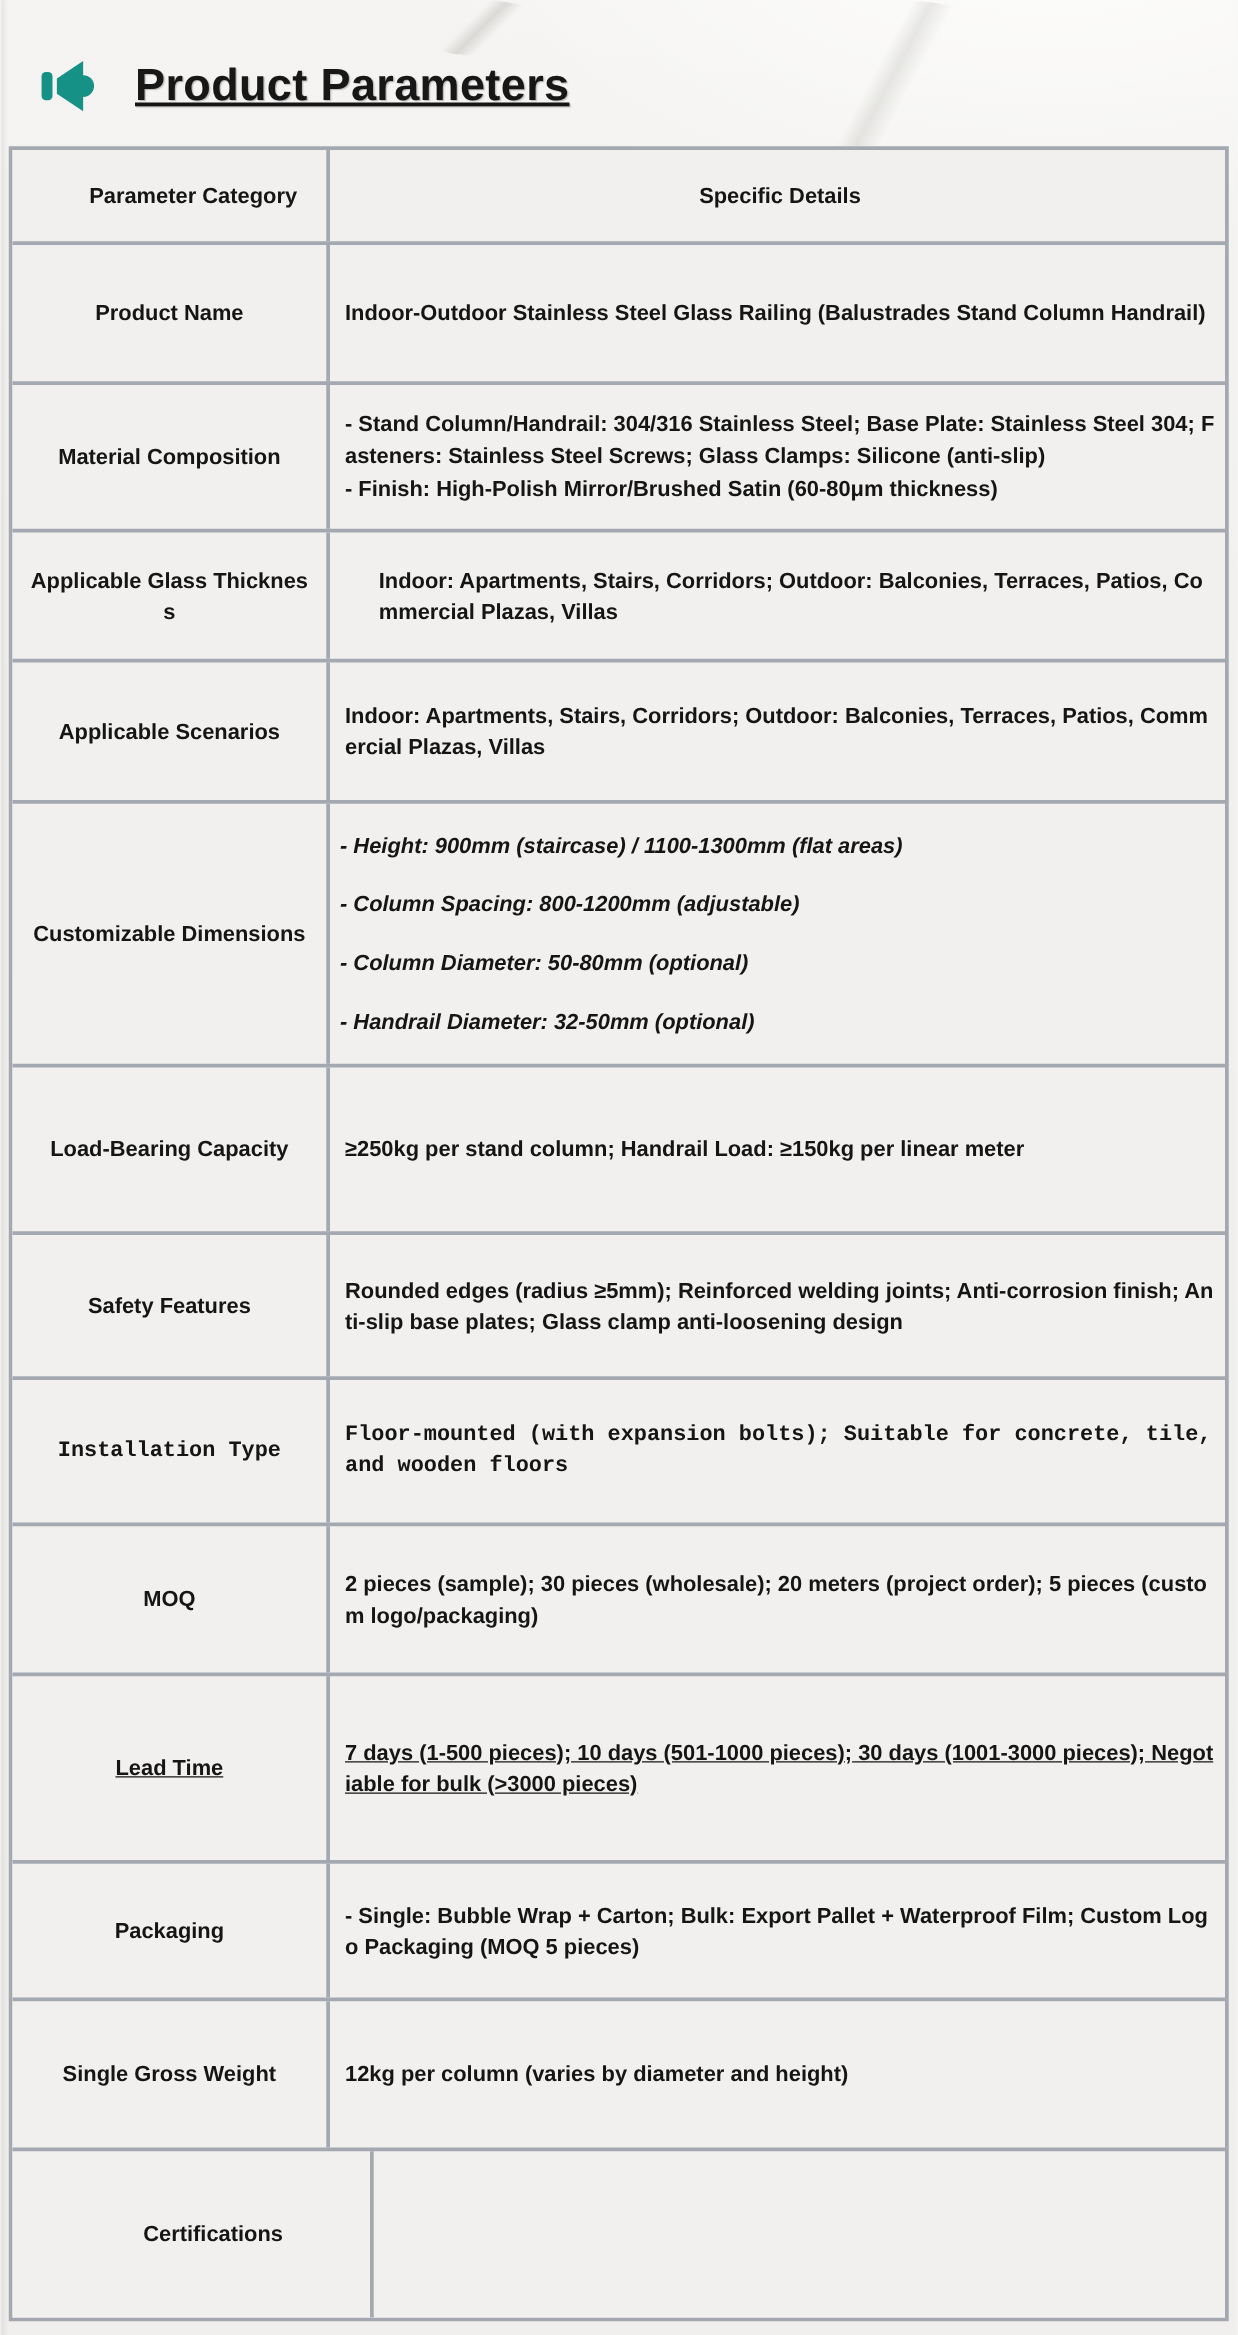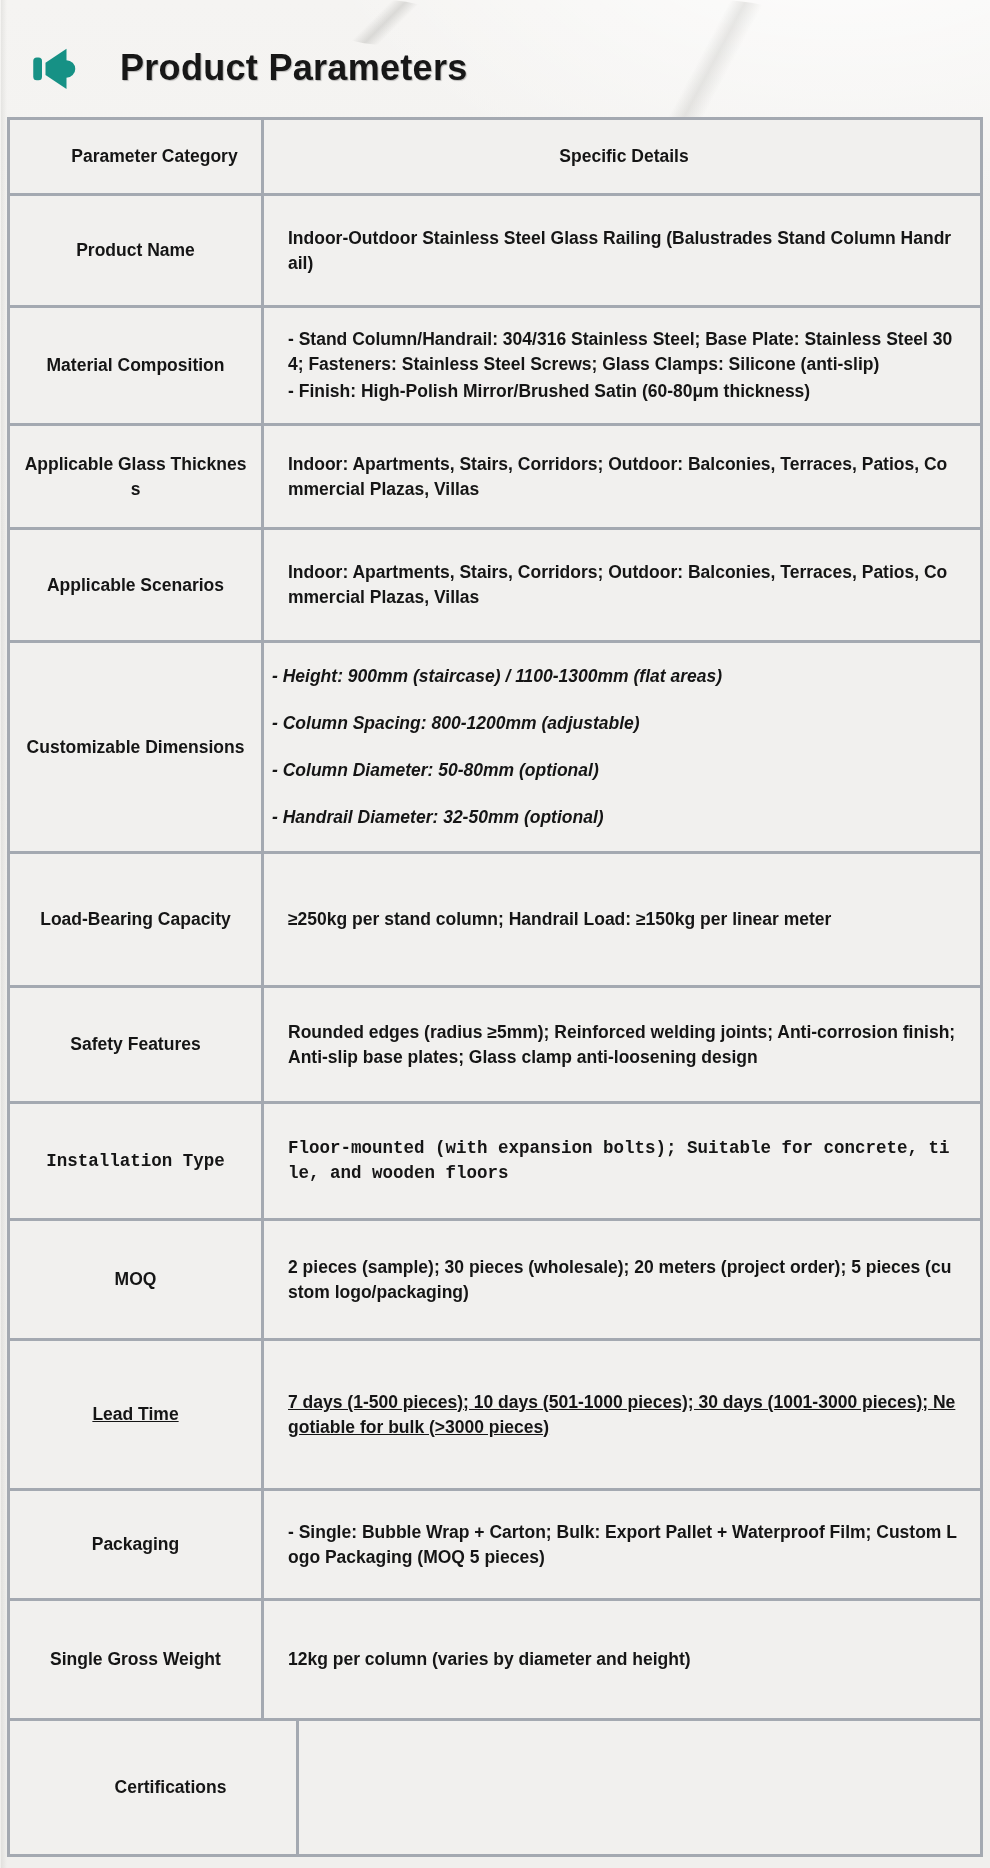--- a/index.html
+++ b/index.html
@@ -34,23 +34,24 @@
   }
   .crease-3{
     left:1px; top:0; width:6px; height:1868px;
     background:linear-gradient(90deg, rgba(120,120,115,.12), rgba(0,0,0,0));
   }
 
   
   .header-bar{
     display:flex;
     align-items:center;
-    gap:36px;
+    gap:24px;
     padding:36px 0 0 28px;
     height:100px;
+    text-decoration:underline;
   }
   .header-icon{width:56px;height:56px;flex:0 0 56px;}
   .page-title{
     font-size:36px;
     font-weight:700;
     letter-spacing:.3px;
     color:#171717;
     text-shadow:1px 1px 1px rgba(0,0,0,.25);
   }
 
@@ -87,21 +88,21 @@
     word-break:break-all;
   }
   .cell-det{
     flex:1 1 auto;
     display:flex;
     flex-direction:column;
     justify-content:center;
     padding:10px 4px 10px 8px;
     word-break:break-all;
   }
-  .cell-det p{margin:1px 16px;}
+  .cell-det p{margin:1px 4px;}
   .cell-det.spaced p{margin:11px 0;font-style:italic;}
   .head .cell-det{
     align-items:center;
     justify-content:center;
     text-align:center;
     word-break:normal;
   }
   .head .cell-cat{word-break:normal;padding-left:48px;}
 </style>
 </head>
@@ -135,21 +136,21 @@
         <p>Indoor-Outdoor Stainless Steel Glass Railing (Balustrades Stand Column Handrail)</p>
       </div>
     </div>
     <div class="trow" style="min-height: 118px;">
       <div class="cell cell-cat">Material Composition</div>
       <div class="cell cell-det">
         <p>- Stand Column/Handrail: 304/316 Stainless Steel; Base Plate: Stainless Steel 304; Fasteners: Stainless Steel Screws; Glass Clamps: Silicone (anti-slip)</p>
         <p>- Finish: High-Polish Mirror/Brushed Satin (60-80μm thickness)</p>
       </div>
     </div>
-    <div class="trow" style="min-height: 104px;">
+    <div class="trow" style="min-height: 104px; gap: 27px;">
       <div class="cell cell-cat">Applicable Glass Thickness</div>
       <div class="cell cell-det">
         <p>Indoor: Apartments, Stairs, Corridors; Outdoor: Balconies, Terraces, Patios, Commercial Plazas, Villas</p>
       </div>
     </div>
     <div class="trow" style="min-height: 113px;">
       <div class="cell cell-cat">Applicable Scenarios</div>
       <div class="cell cell-det">
         <p>Indoor: Apartments, Stairs, Corridors; Outdoor: Balconies, Terraces, Patios, Commercial Plazas, Villas</p>
       </div>

